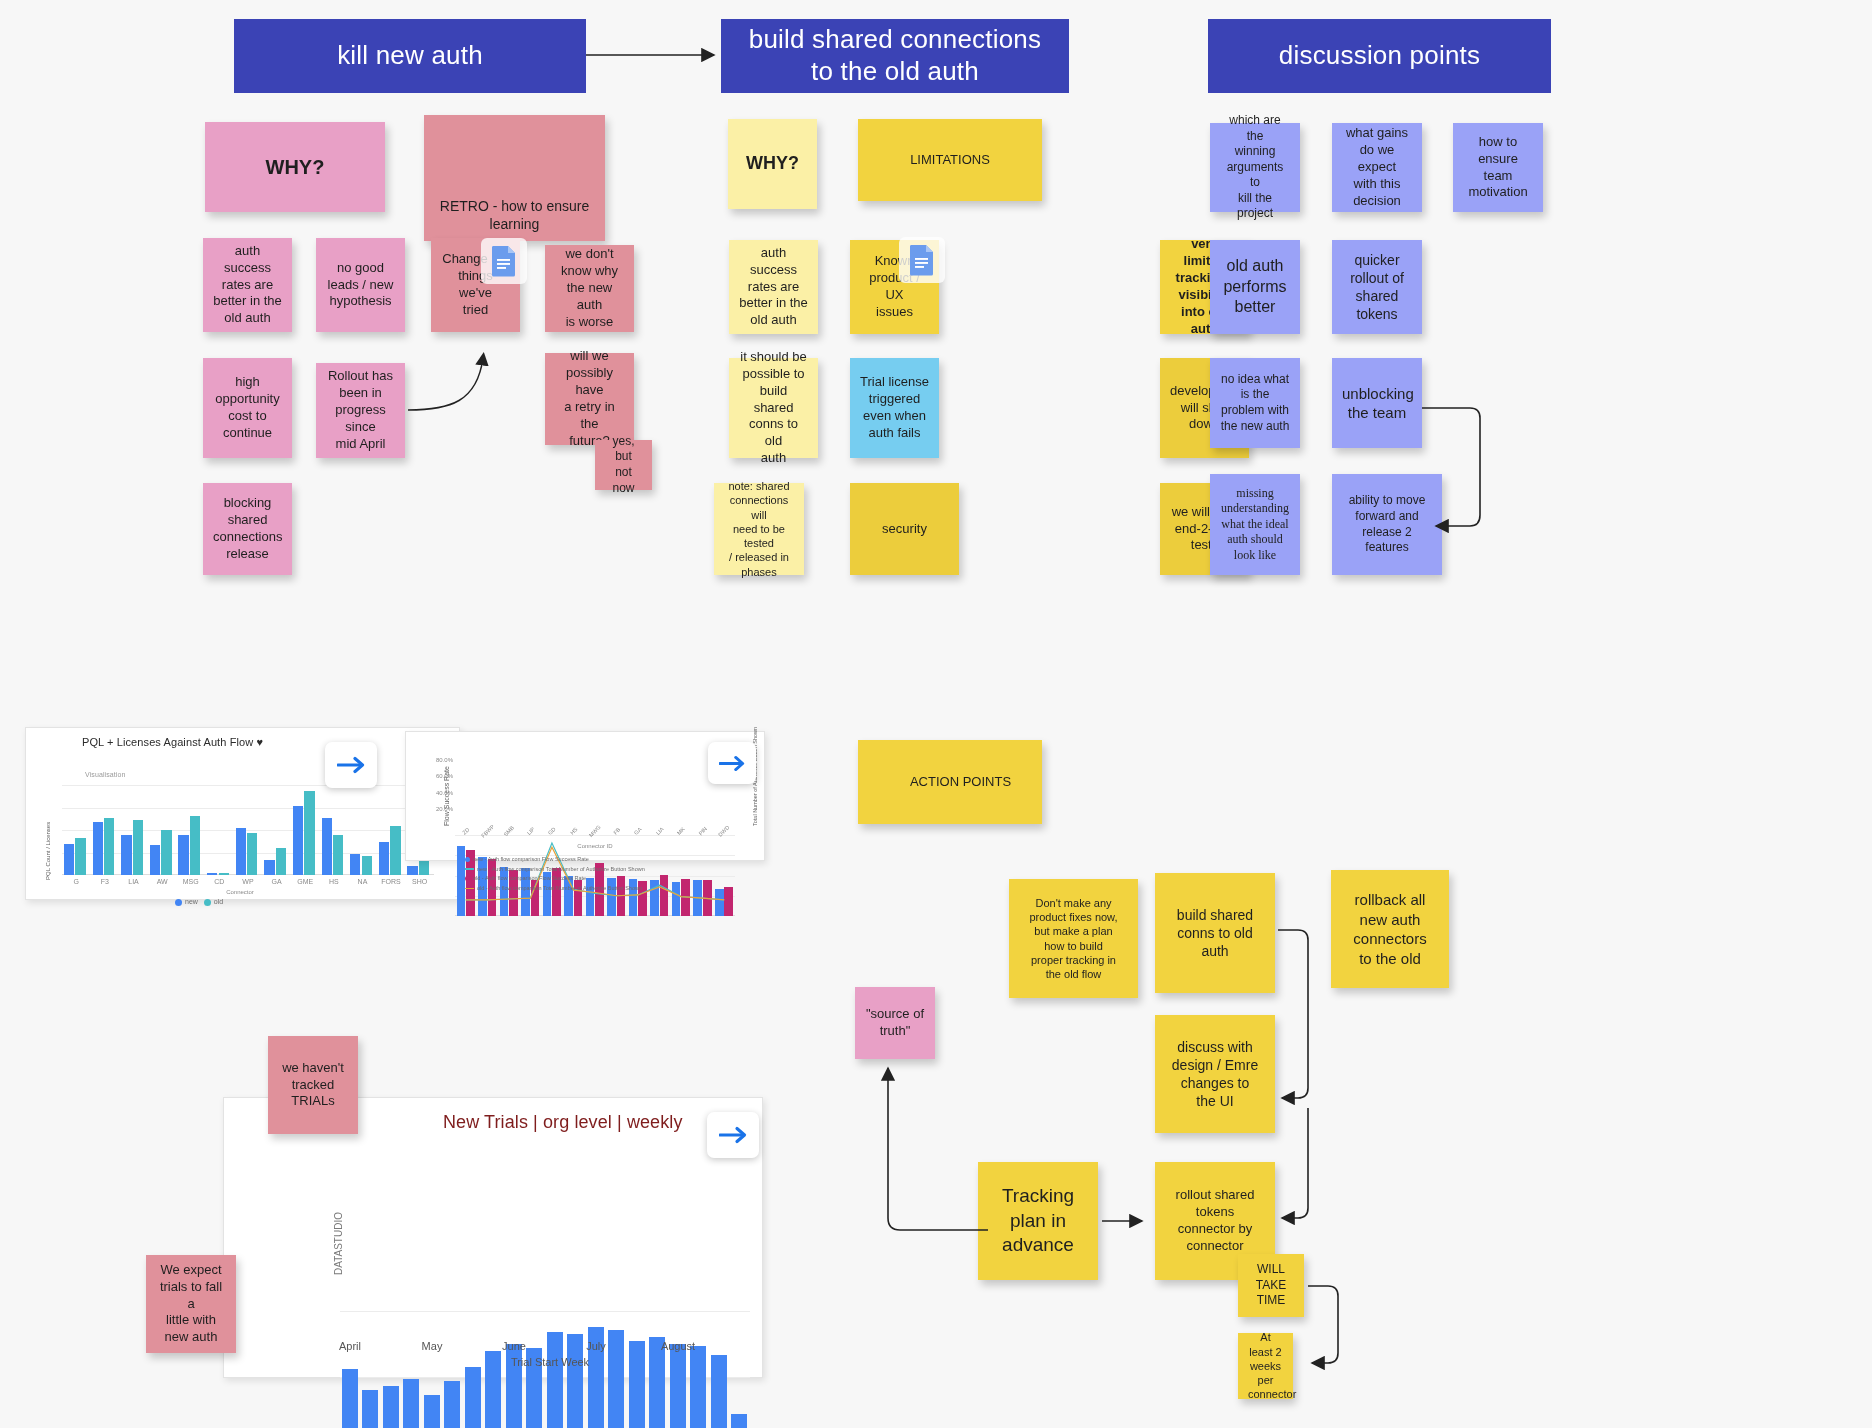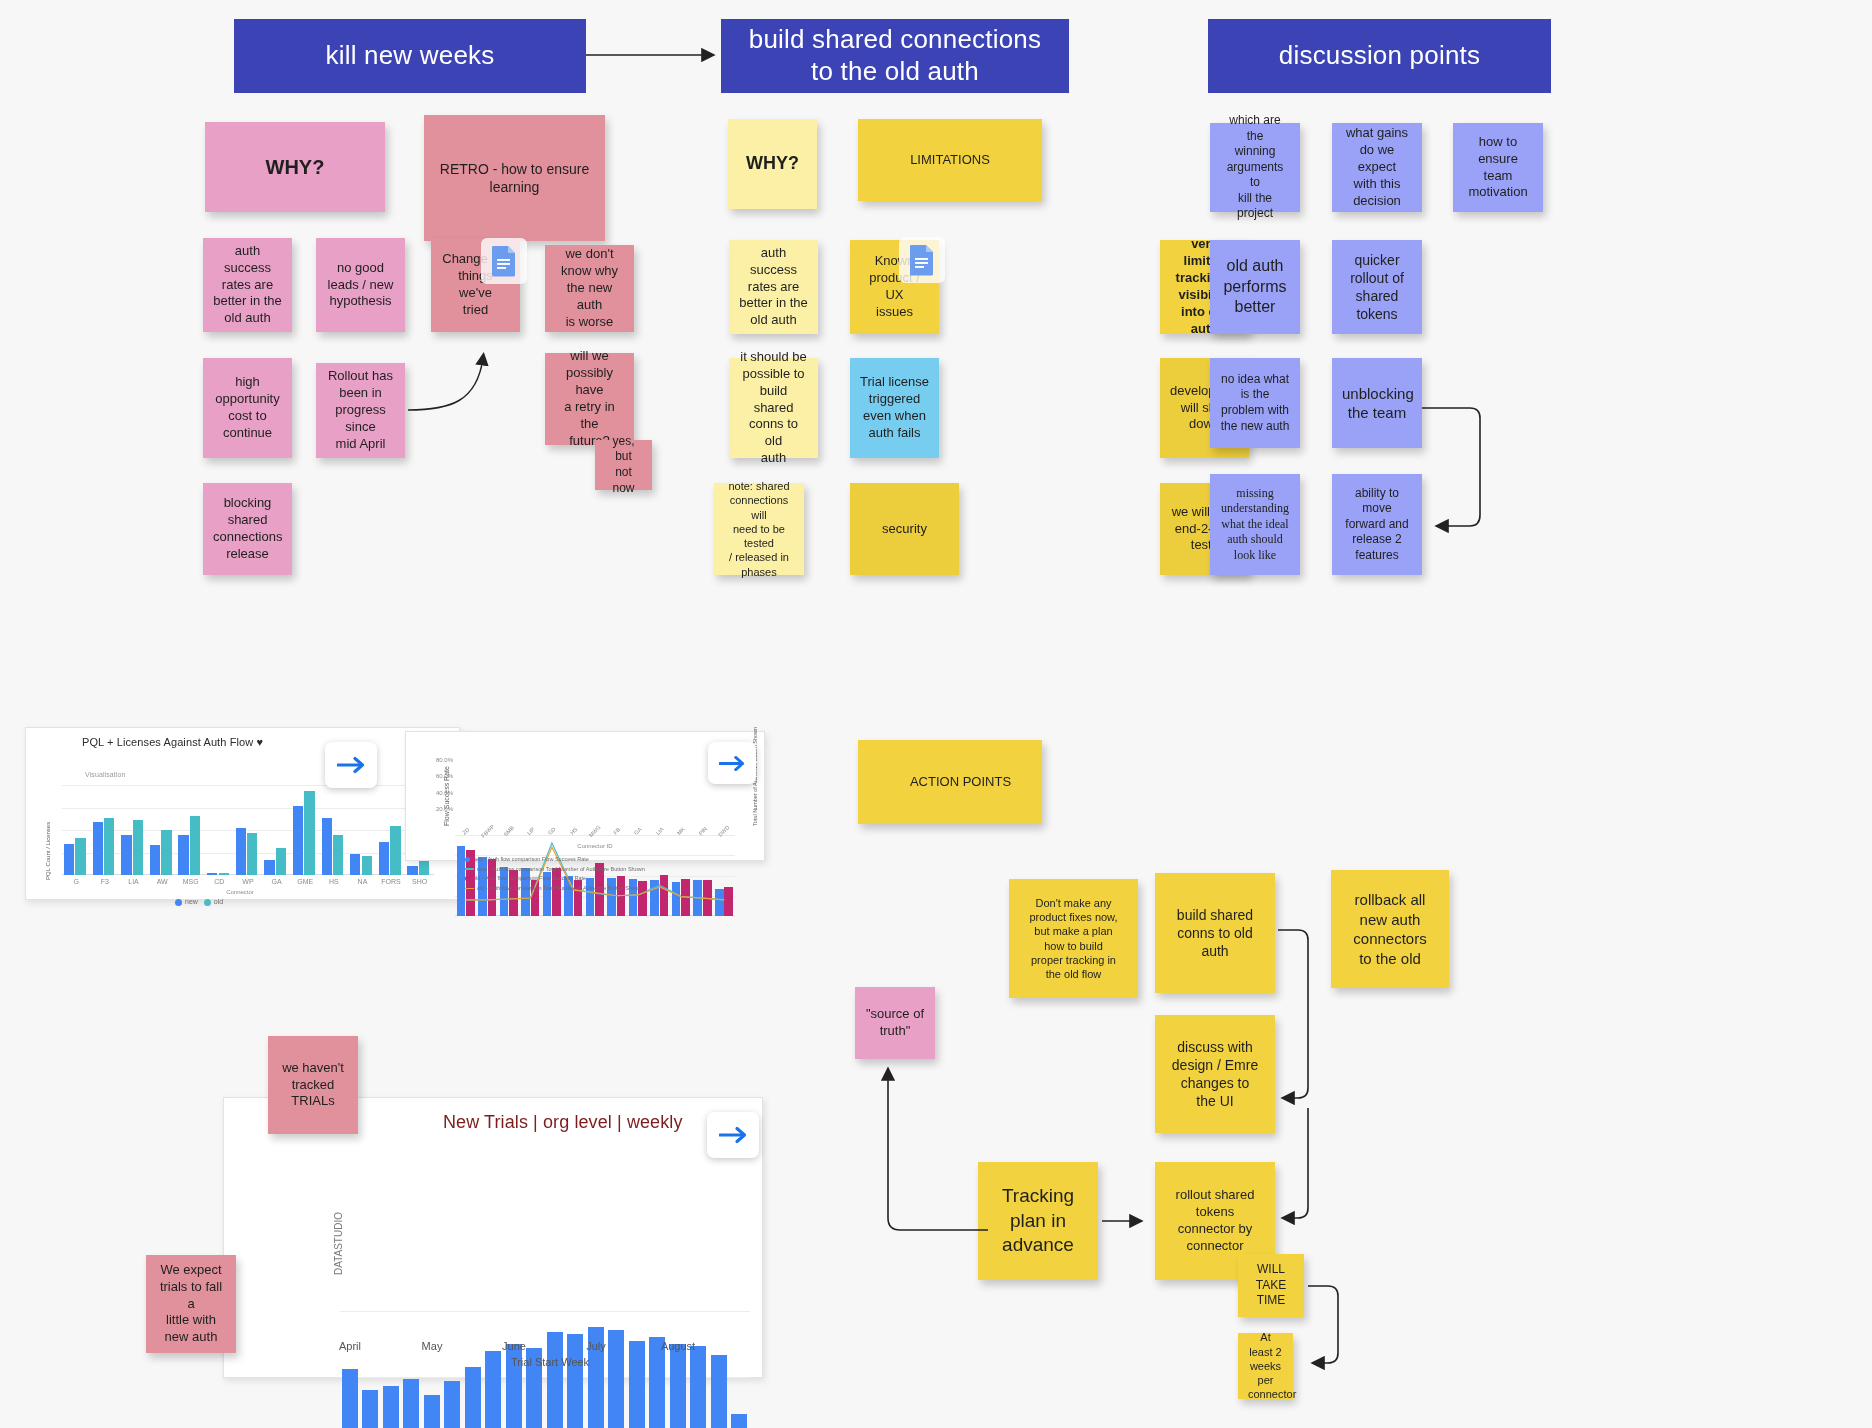--- a/index.html
+++ b/index.html
@@ -96,21 +96,21 @@
   }
 
   svg.conn{position:absolute;overflow:visible;pointer-events:none;}
 </style>
 </head>
 <body>
 
 <div class="board">
 
   <div class="banner" style="left:234px;top:19px;width:352px;height:74px;">
-    <span>kill new weeks</span>
+    <span>kill new auth</span>
   </div>
   <div class="banner" style="left:721px;top:19px;width:348px;height:74px;white-space:pre-line;">
     <span style="white-space:pre-line;">build shared connections
 to the old auth</span>
   </div>
   <div class="banner" style="left:1208px;top:19px;width:343px;height:74px;">
     <span>discussion points</span>
   </div>
 
   <svg class="conn" style="left:586px;top:40px;width:140px;height:30px;">
@@ -118,21 +118,21 @@
       <marker id="ah" markerWidth="9" markerHeight="9" refX="8" refY="4.5" orient="auto">
         <path d="M0,0 L9,4.5 L0,9 z" fill="#222"></path>
       </marker>
     </defs>
     <line x1="0" y1="15" x2="128" y2="15" stroke="#222" stroke-width="1.6" marker-end="url(#ah)"></line>
   </svg>
 
   <div class="note pink bold" style="left:205px;top:122px;width:180px;height:90px;font-size:20px;">
     <span>WHY?</span>
   </div>
-  <div class="note pink-dark" style="left:424px;top:115px;width:181px;height:126px;font-size:14px;">
+  <div class="note pink-dark" style="left:424px;top:115px;width:181px;height:126px;font-size:14px;align-items:flex-end;">
     <span>RETRO - how to ensure
 learning</span>
   </div>
 
   <div class="note pink" style="left:203px;top:238px;width:89px;height:94px;font-size:13px;">
     <span>auth success
 rates are
 better in the
 old auth</span>
   </div>
@@ -310,21 +310,21 @@
 the team</span>
   </div>
 
   <div class="note blue" style="left:1210px;top:474px;width:90px;height:101px;font-size:12px;font-family:Liberation Serif, serif;">
     <span>missing
 understanding
 what the ideal
 auth should
 look like</span>
   </div>
-  <div class="note blue" style="left:1332px;top:474px;width:90px;height:101px;font-size:12px;">
+  <div class="note blue" style="left:1332px;top:474px;width:110px;height:101px;font-size:12px;">
     <span>ability to move
 forward and
 release 2
 features</span>
   </div>
 
   <svg class="conn" style="left:1422px;top:400px;width:90px;height:140px;">
     <defs>
       <marker id="ah3" markerWidth="9" markerHeight="9" refX="8" refY="4.5" orient="auto">
         <path d="M0,0 L9,4.5 L0,9 z" fill="#222"></path>

